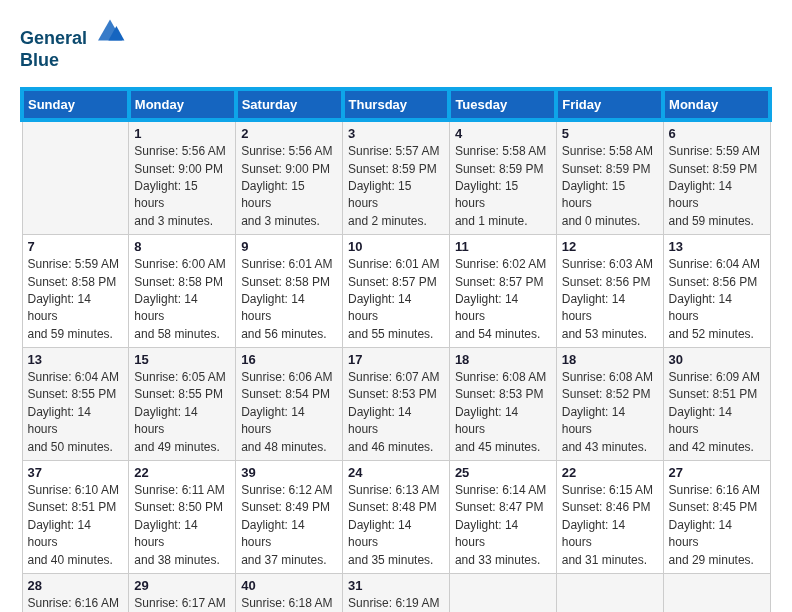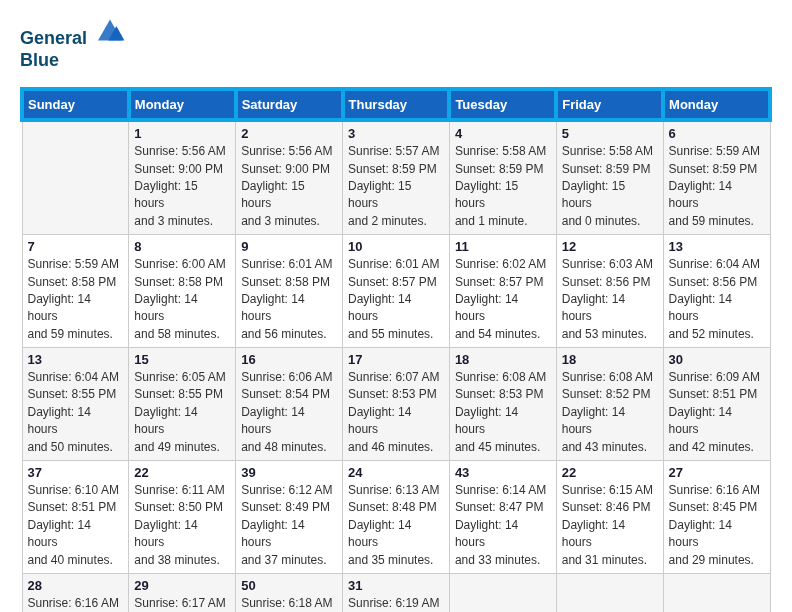--- a/index.html
+++ b/index.html
@@ -220,21 +220,21 @@
         </td>
         <td>
           <span class="day-num">39</span>
           <div class="day-info">Sunrise: 6:12 AM<br>Sunset: 8:49 PM<br>Daylight: 14 hours<br>and 37 minutes.</div>
         </td>
         <td>
           <span class="day-num">24</span>
           <div class="day-info">Sunrise: 6:13 AM<br>Sunset: 8:48 PM<br>Daylight: 14 hours<br>and 35 minutes.</div>
         </td>
         <td>
-          <span class="day-num">43</span>
+          <span class="day-num">25</span>
           <div class="day-info">Sunrise: 6:14 AM<br>Sunset: 8:47 PM<br>Daylight: 14 hours<br>and 33 minutes.</div>
         </td>
         <td>
           <span class="day-num">22</span>
           <div class="day-info">Sunrise: 6:15 AM<br>Sunset: 8:46 PM<br>Daylight: 14 hours<br>and 31 minutes.</div>
         </td>
         <td>
           <span class="day-num">27</span>
           <div class="day-info">Sunrise: 6:16 AM<br>Sunset: 8:45 PM<br>Daylight: 14 hours<br>and 29 minutes.</div>
         </td>
@@ -242,21 +242,21 @@
       <tr>
         <td>
           <span class="day-num">28</span>
           <div class="day-info">Sunrise: 6:16 AM<br>Sunset: 8:44 PM<br>Daylight: 14 hours<br>and 27 minutes.</div>
         </td>
         <td>
           <span class="day-num">29</span>
           <div class="day-info">Sunrise: 6:17 AM<br>Sunset: 8:43 PM<br>Daylight: 14 hours<br>and 26 minutes.</div>
         </td>
         <td>
-          <span class="day-num">50</span>
+          <span class="day-num">40</span>
           <div class="day-info">Sunrise: 6:18 AM<br>Sunset: 8:42 PM<br>Daylight: 14 hours<br>and 24 minutes.</div>
         </td>
         <td>
           <span class="day-num">31</span>
           <div class="day-info">Sunrise: 6:19 AM<br>Sunset: 8:41 PM<br>Daylight: 14 hours<br>and 22 minutes.</div>
         </td>
         <td></td>
         <td></td>
         <td></td>
       </tr>

